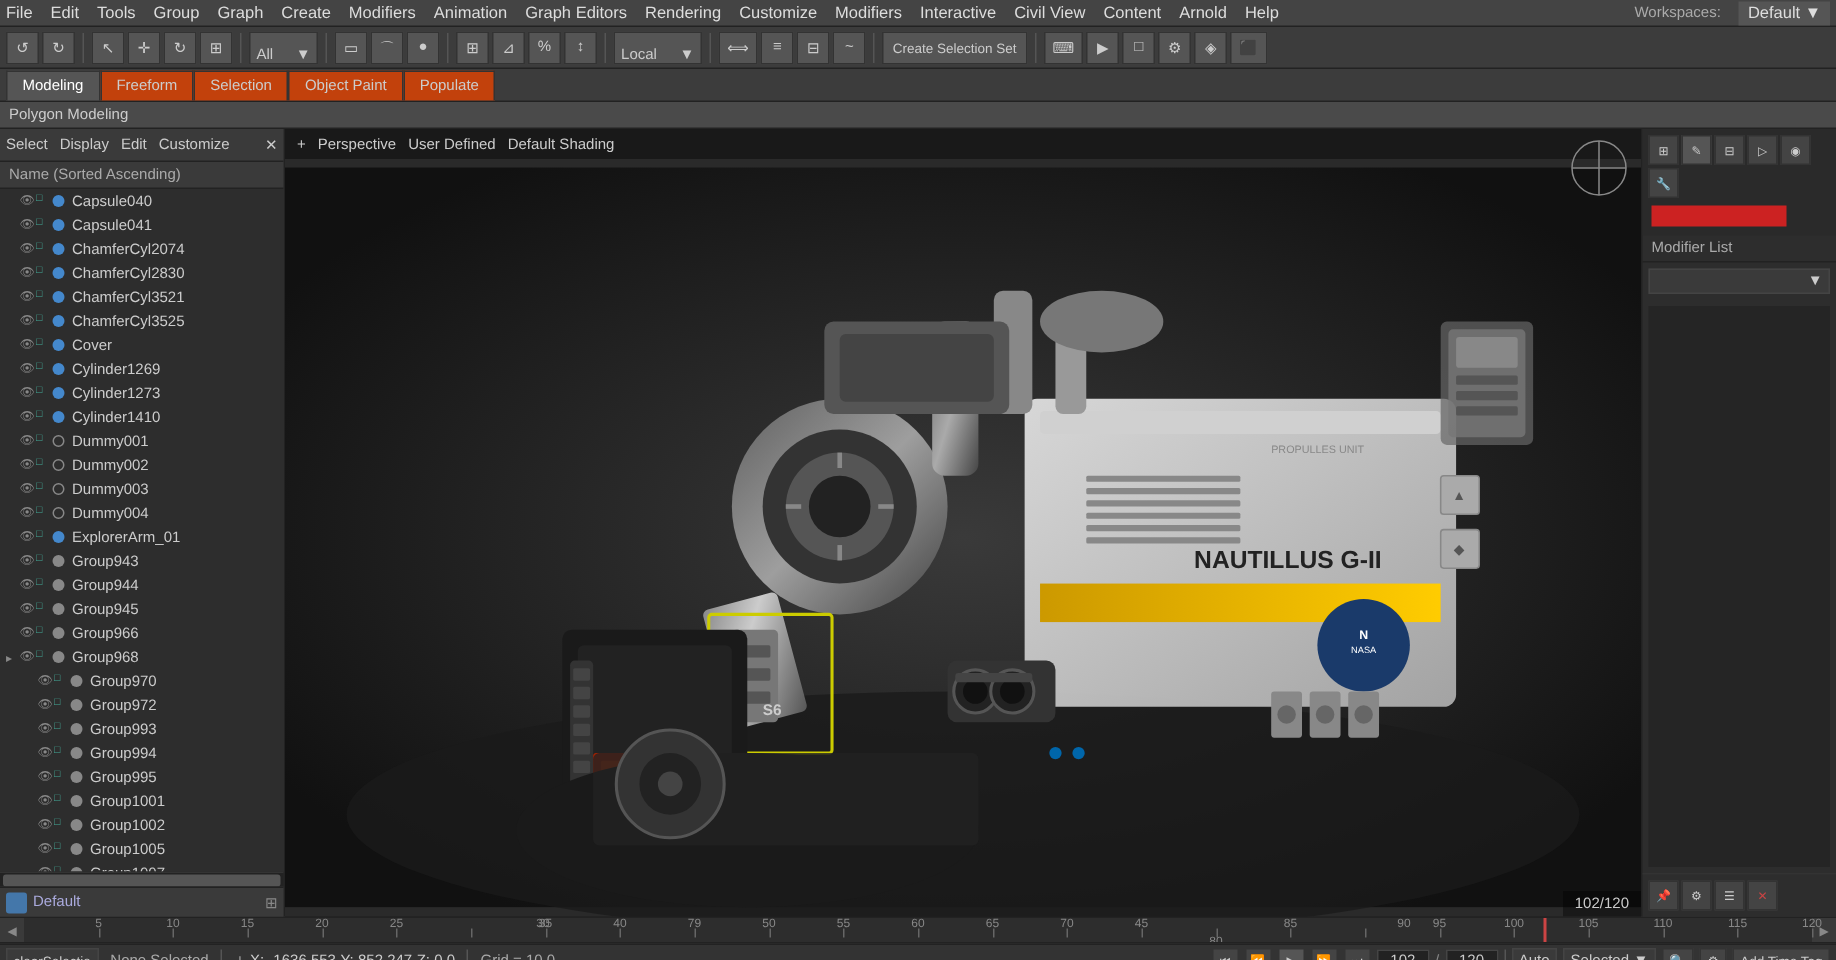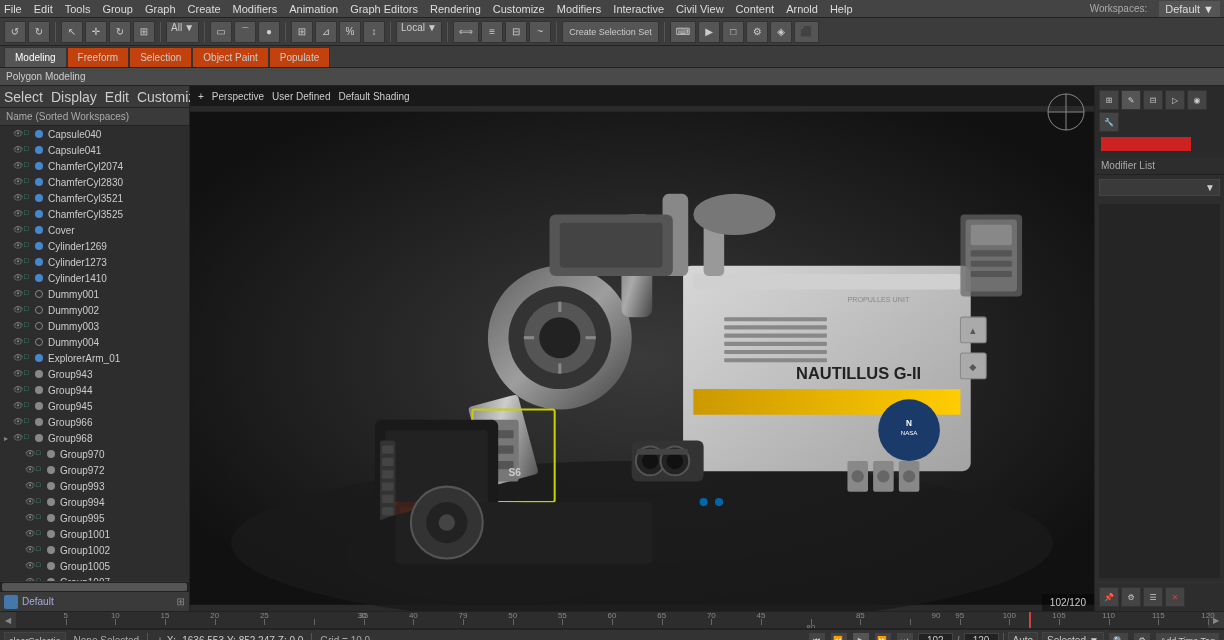--- a/index.html
+++ b/index.html
@@ -6,38 +6,38 @@
     body { background: #3a3a3a; color: #ccc; font-family: 'Arial', sans-serif; font-size: 11px; width: 1224px; height: 640px; overflow: hidden; }
 
     
     #menubar { background: #444; height: 18px; display: flex; align-items: center; padding: 0 4px; gap: 12px; border-bottom: 1px solid #222; }
     #menubar span { font-size: 11px; color: #ddd; cursor: pointer; }
 
     
     #toolbar1 { background: #3c3c3c; height: 28px; display: flex; align-items: center; padding: 0 4px; gap: 2px; border-bottom: 1px solid #222; }
     .toolbar-btn { background: #555; border: 1px solid #333; color: #ccc; height: 22px; padding: 0 5px; font-size: 10px; cursor: pointer; display: flex; align-items: center; justify-content: center; min-width: 22px; }
     .toolbar-sep { width: 1px; height: 20px; background: #555; margin: 0 3px; }
-    .toolbar-dropdown { background: #555; border: 1px solid #333; color: #ccc; height: 22px; padding: 0 4px; font-size: 10px; display: flex; align-items: flex-start; gap: 2px; cursor: pointer; }
+    .toolbar-dropdown { background: #555; border: 1px solid #333; color: #ccc; height: 22px; padding: 0 4px; font-size: 10px; display: flex; align-items: flex-end; gap: 15px; cursor: pointer; }
 
     
     #toolbar2 { background: #3c3c3c; height: 22px; display: flex; align-items: center; padding: 0 4px; gap: 0; border-bottom: 1px solid #222; }
     .tab-btn { background: #c2410c; border: 1px solid #333; border-bottom: none; color: #ccc; height: 20px; padding: 0 10px; font-size: 10px; cursor: pointer; }
     .tab-btn.active { background: #555; color: #fff; }
 
     
     #polybar { background: #4a4a4a; height: 18px; display: flex; align-items: center; padding: 0 6px; border-bottom: 1px solid #222; }
     #polybar span { font-size: 10px; color: #ccc; }
 
     
     #main { display: flex; width: 1224px; height: 525px; }
 
     
     #scene-panel { width: 190px; background: #2d2d2d; border-right: 1px solid #222; display: flex; flex-direction: column; }
     #scene-toolbar { background: #3a3a3a; height: 22px; display: flex; align-items: center; padding: 0 4px; gap: 8px; border-bottom: 1px solid #222; }
-    #scene-toolbar span { font-size: 14px; color: #ccc; cursor: pointer; }
+    #scene-toolbar span { font-size: 10px; color: #ccc; cursor: pointer; }
     #scene-close { margin-left: auto; cursor: pointer; color: #999; font-size: 12px; }
     #scene-list-header { background: #3a3a3a; padding: 3px 6px; font-size: 10px; color: #aaa; border-bottom: 1px solid #222; }
     #scene-list { flex: 1; overflow-y: auto; overflow-x: hidden; background: #2d2d2d; }
     #scene-list::-webkit-scrollbar { width: 8px; }
     #scene-list::-webkit-scrollbar-track { background: #2a2a2a; }
     #scene-list::-webkit-scrollbar-thumb { background: #555; }
     .scene-item { display: flex; align-items: center; padding: 1px 4px; height: 16px; cursor: pointer; font-size: 10px; color: #ccc; }
     .scene-item.indent1 { padding-left: 16px; }
     .scene-icons { display: flex; align-items: center; gap: 1px; margin-right: 3px; }
     .si { width: 10px; height: 10px; display: inline-block; font-size: 8px; }
@@ -180,21 +180,21 @@
 
   <div id="scene-panel">
     <div id="scene-toolbar">
       <span>Select</span>
       <span>Display</span>
       <span>Edit</span>
       <span>Customize</span>
       <span id="scene-close">✕</span>
     </div>
     <div id="scene-list-header">
-      <span>Name (Sorted Workspaces)</span>
+      <span>Name (Sorted Ascending)</span>
     </div>
     <div id="scene-list">
 
     <div class="scene-item">
           <div class="scene-icons">
             <span style="width: 8px; font-size: 8px; color: rgb(136, 136, 136);"></span>
             <span class="si eye-icon" style="font-size: 8px;">👁</span>
             <span class="si box-icon">□</span>
             <span style="width: 8px; height: 8px; border-radius: 50%; display: inline-block; margin-right: 2px; background: rgb(68, 136, 204);"></span>
           </div>

